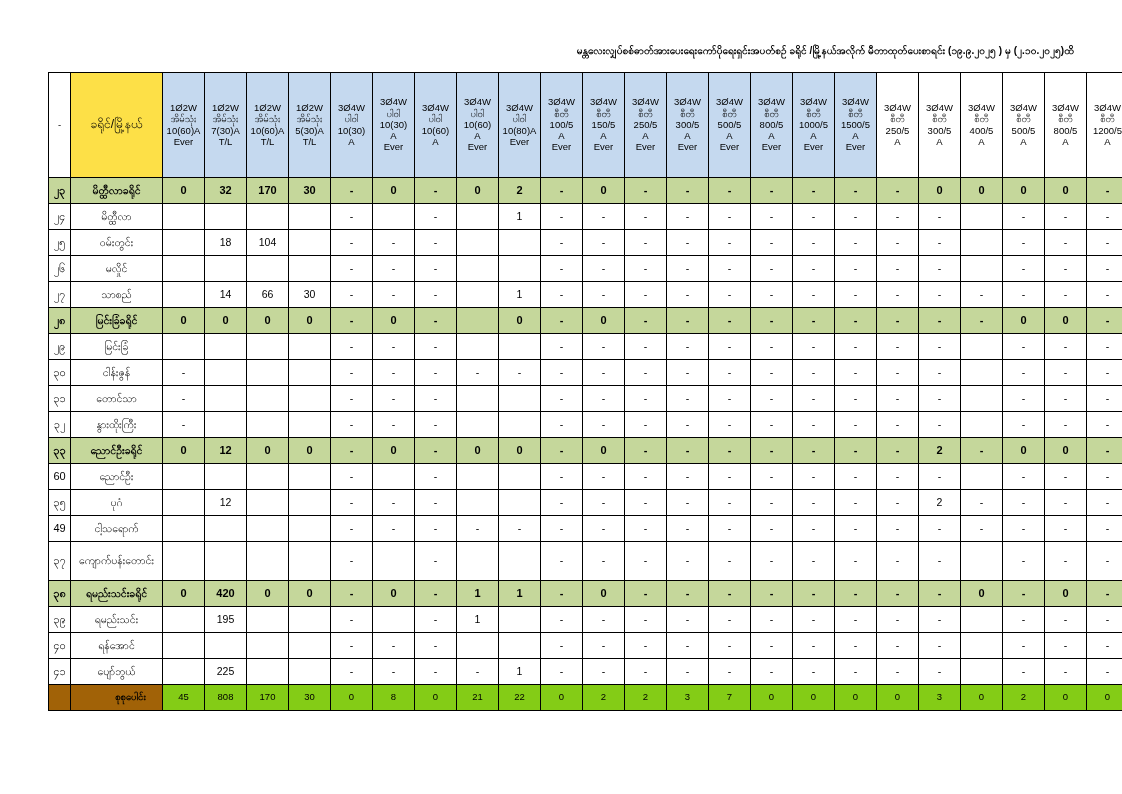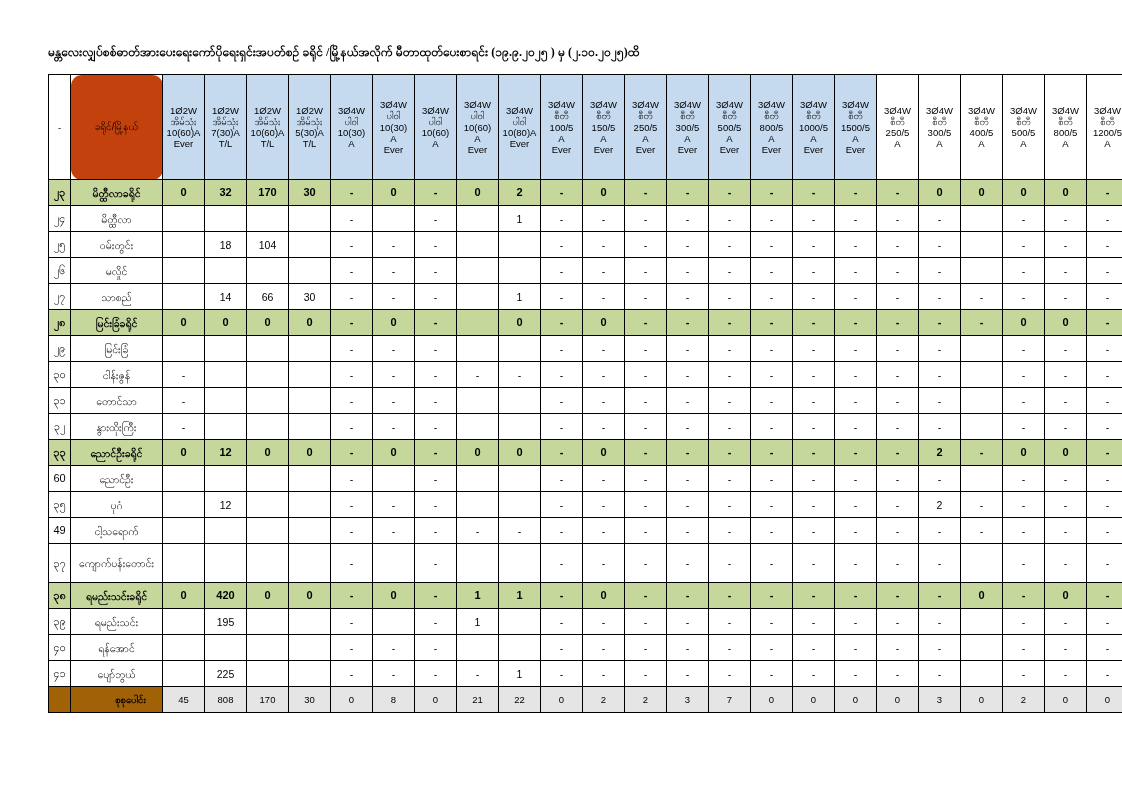--- a/index.html
+++ b/index.html
@@ -15,27 +15,26 @@
     overflow: hidden;
   }
   .page {
     position: relative;
     width: 1122px;
     height: 794px;
     box-sizing: border-box;
     padding: 36px 48px 0 48px;
   }
   .doc-title {
-    text-align: left;
-    font-size: 12px;
+    text-align: right;
+    font-size: 10px;
     font-weight: bold;
     line-height: 1.35;
     margin: 8px 0 14px 0;
     letter-spacing: 0.1px;
-    font-family: Liberation Serif, serif;
   }
   table.sheet {
     border-collapse: collapse;
     table-layout: fixed;
     width: 1026px;
     margin: 0 auto;
   }
   table.sheet td, table.sheet th {
     border: 1px solid #000000;
     font-size: 9.5px;
@@ -55,23 +54,22 @@
   
   thead td {
     height: 104px;
     padding: 2px 1px;
     font-size: 8.6px;
     line-height: 1.25;
   }
   thead td.hdr-blue { background: #c5d9ef; }
   thead td.hdr-plain { background: #ffffff; }
   thead td.hdr-name {
-    font-size: 10px;
-    background: #c2410c;
-    border-radius: 11px;
+    font-size: 12px;
+    background: #fde047;
   }
   .hx { display: block; }
 
   
   tbody td { height: 25px; }
   tbody td.idx {
     font-size: 11px;
     padding: 0 2px;
   }
   tbody td.name {
@@ -84,21 +82,21 @@
     font-weight: bold;
   }
   tbody tr.group td.val { font-size: 11px; }
   tbody tr.group td.name { font-weight: bold; }
   tbody td.val { font-size: 10.5px; }
   tbody tr.tall td { height: 38px; }
   tbody tr.tall td.name { line-height: 1.2; }
 
   tfoot td {
     height: 25px;
-    background: #e5e5e5;
+    background: #84cc16;
     font-weight: bold;
     font-size: 10.5px;
   }
   tfoot td.label {
     background: #a16207;
     font-weight: bold;
     padding-left: 28px;
   }
 </style>
 </head>

